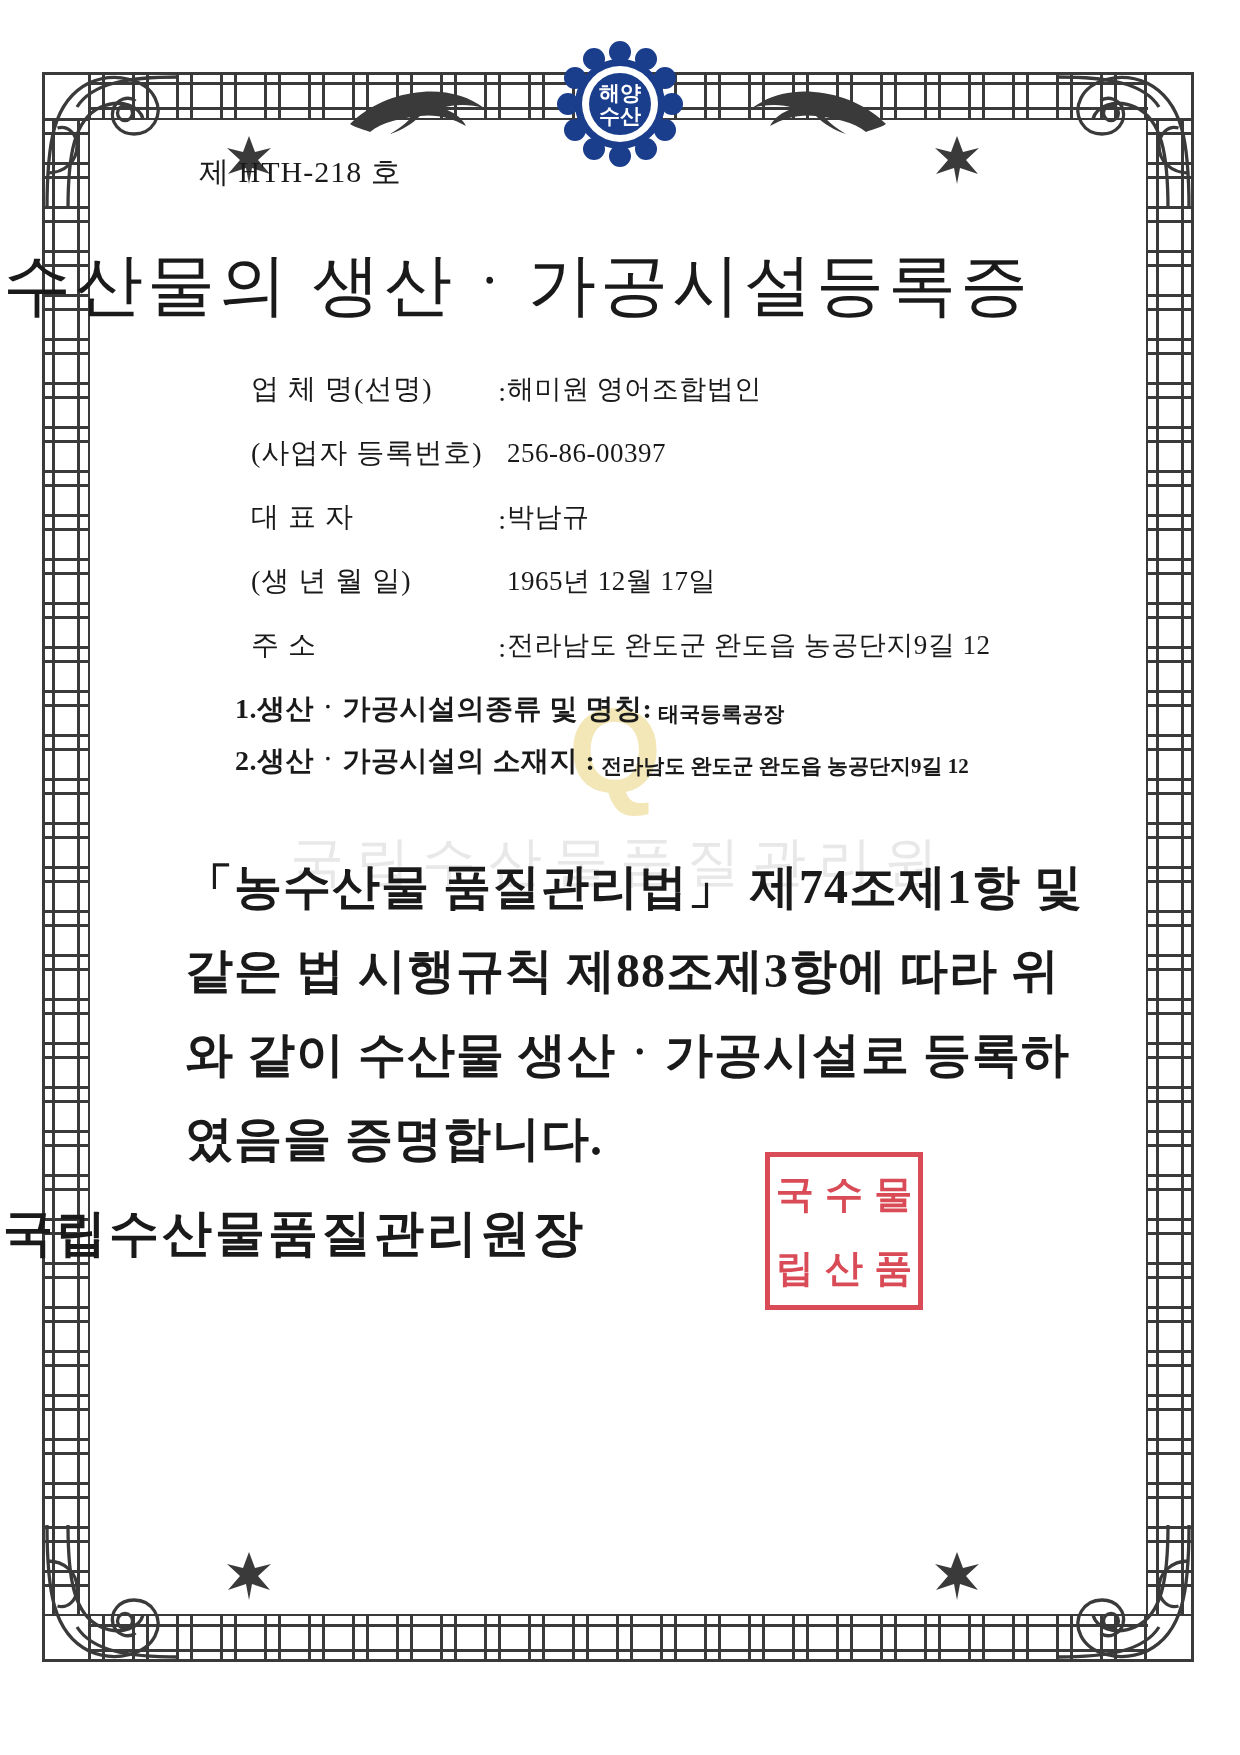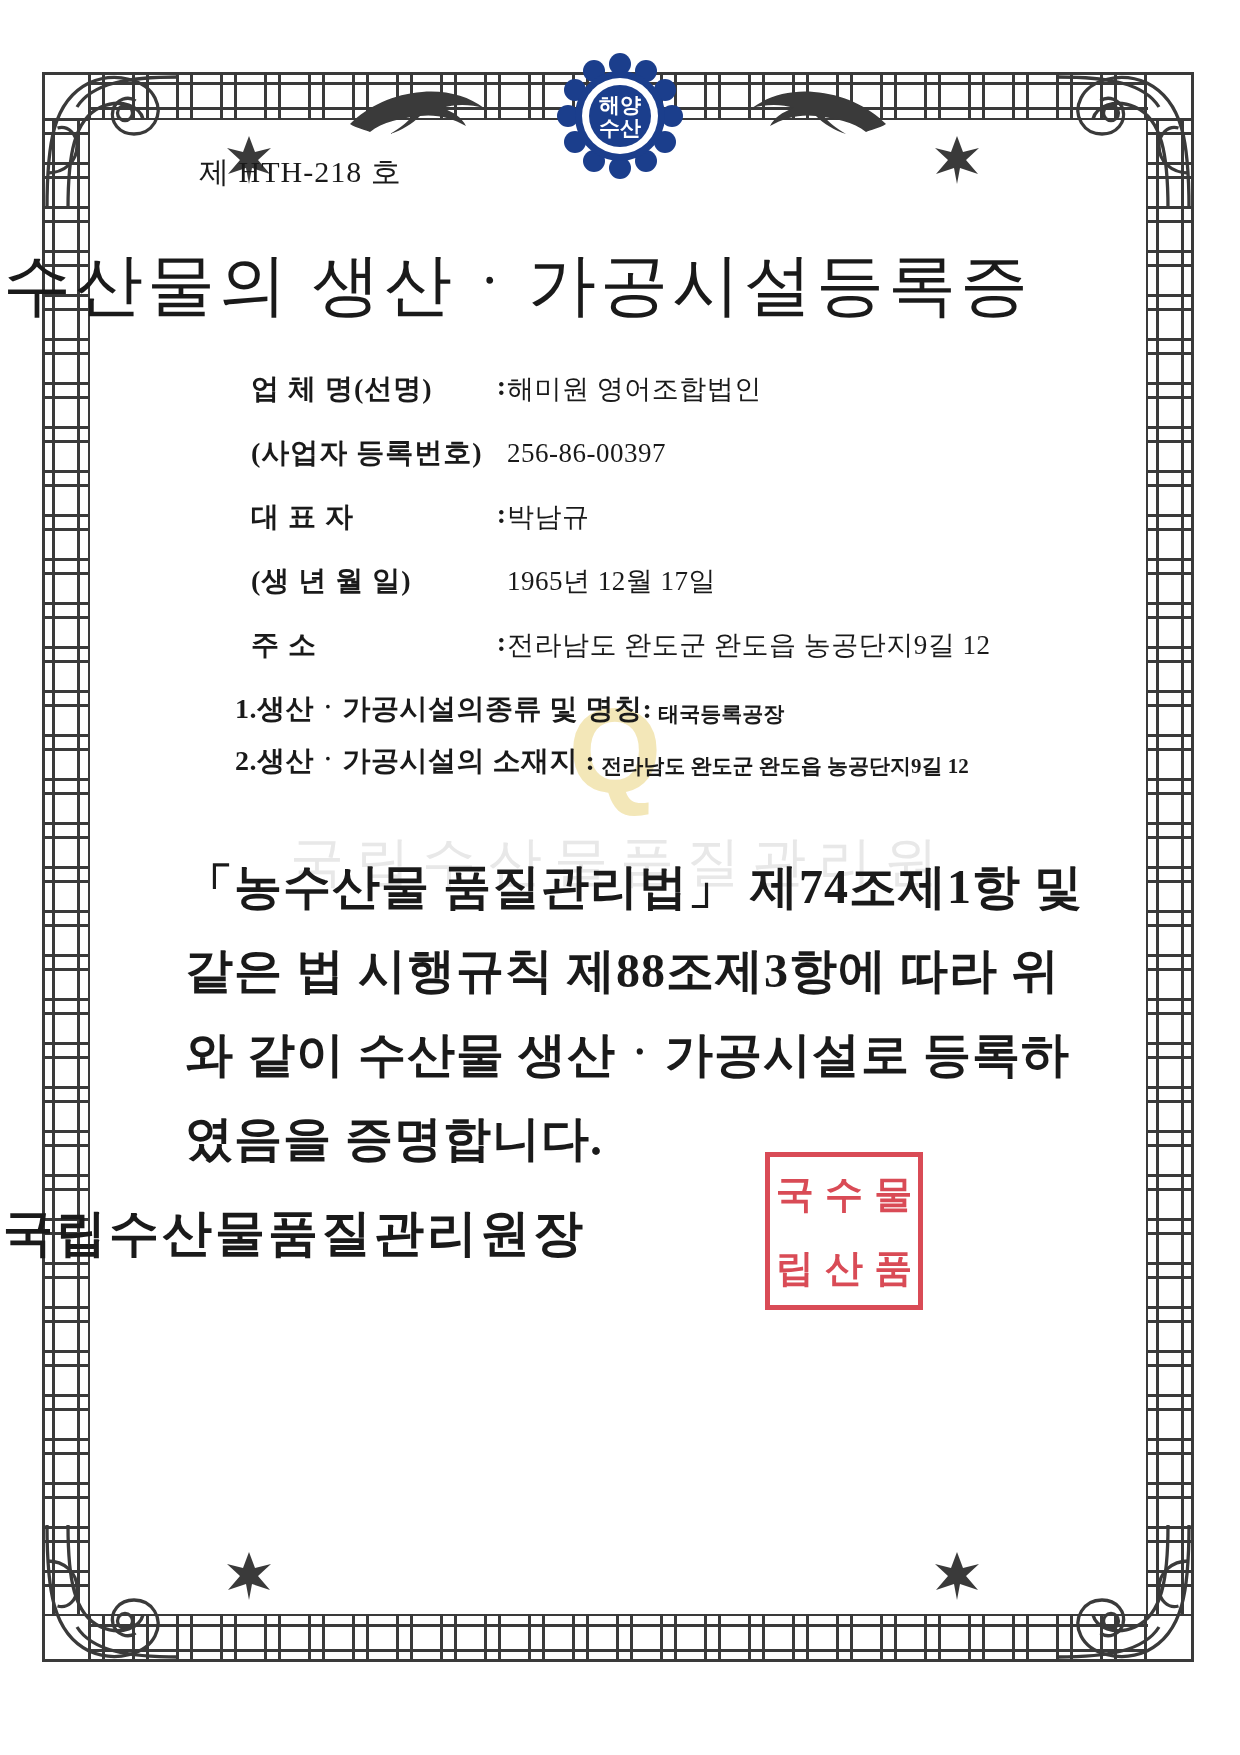--- a/index.html
+++ b/index.html
@@ -96,21 +96,21 @@
   .flower-dot svg { display:block; width:100%; height:100%; }
   .fd1 { left: 180px; top: 60px; width: 54px; height: 54px; }
   .fd2 { right: 210px; top: 60px; width: 54px; height: 54px; }
   .fd3 { left: 180px; bottom: 60px; width: 54px; height: 54px; }
   .fd4 { right: 210px; bottom: 60px; width: 54px; height: 54px; }
 
   
   .emblem {
     position: absolute;
     left: 50%;
-    top: 52px;
+    top: 40px;
     transform: translateX(-50%);
     width: 128px;
     height: 128px;
     z-index: 5;
     text-decoration: underline;
   }
   .emblem svg { display: block; width: 100%; height: 100%; }
 
   
   .watermark {
@@ -176,23 +176,24 @@
   }
   .field-row {
     display: flex;
     align-items: baseline;
     margin-bottom: 26px;
     font-size: 28px;
   }
   .field-label {
     width: 256px;
     flex: none;
-    font-weight: bold;
+    font-weight: normal;
     letter-spacing: 1px;
     white-space: nowrap;
+    align-items: flex-end;
   }
   .field-label.spread {
     display: flex;
     justify-content: space-between;
   }
   .field-label.spread .colon { margin-left: 6px; }
   .field-value {
     font-size: 27px;
     letter-spacing: 0.5px;
     white-space: nowrap;

